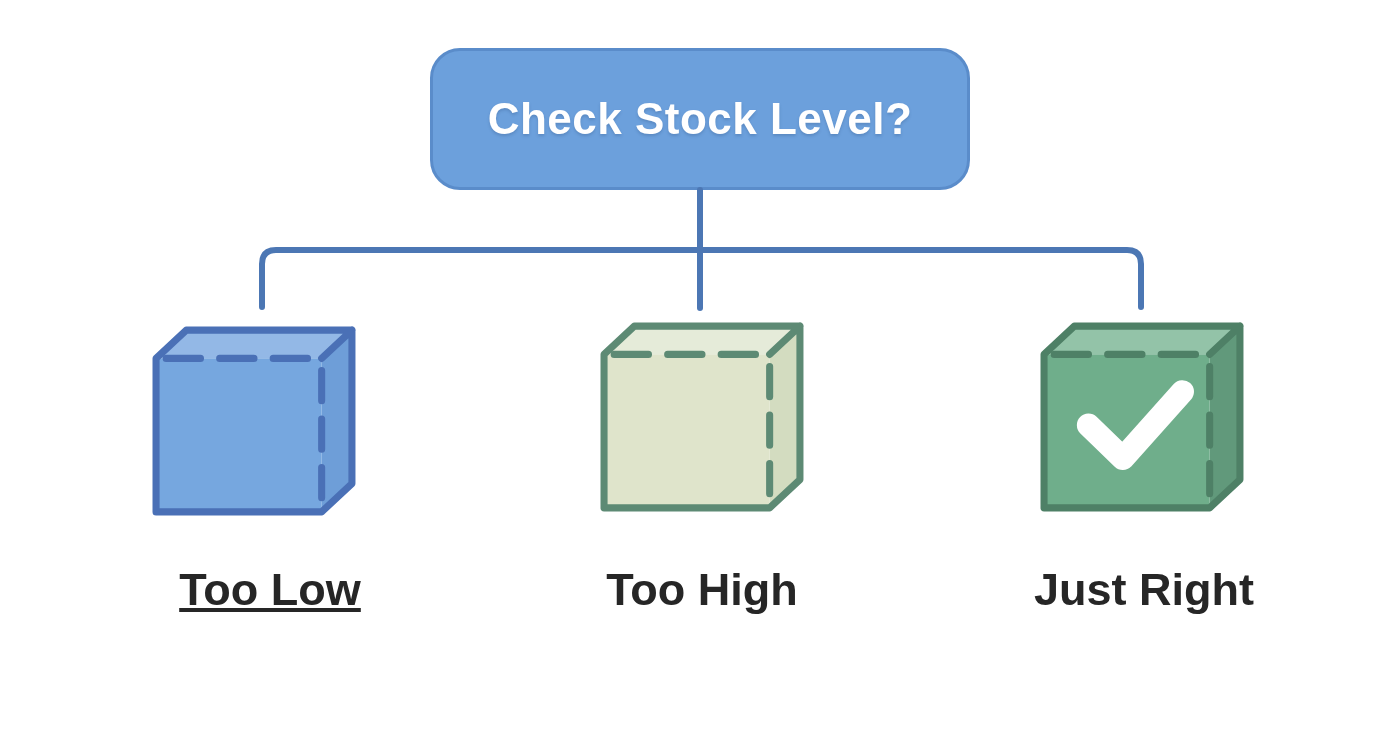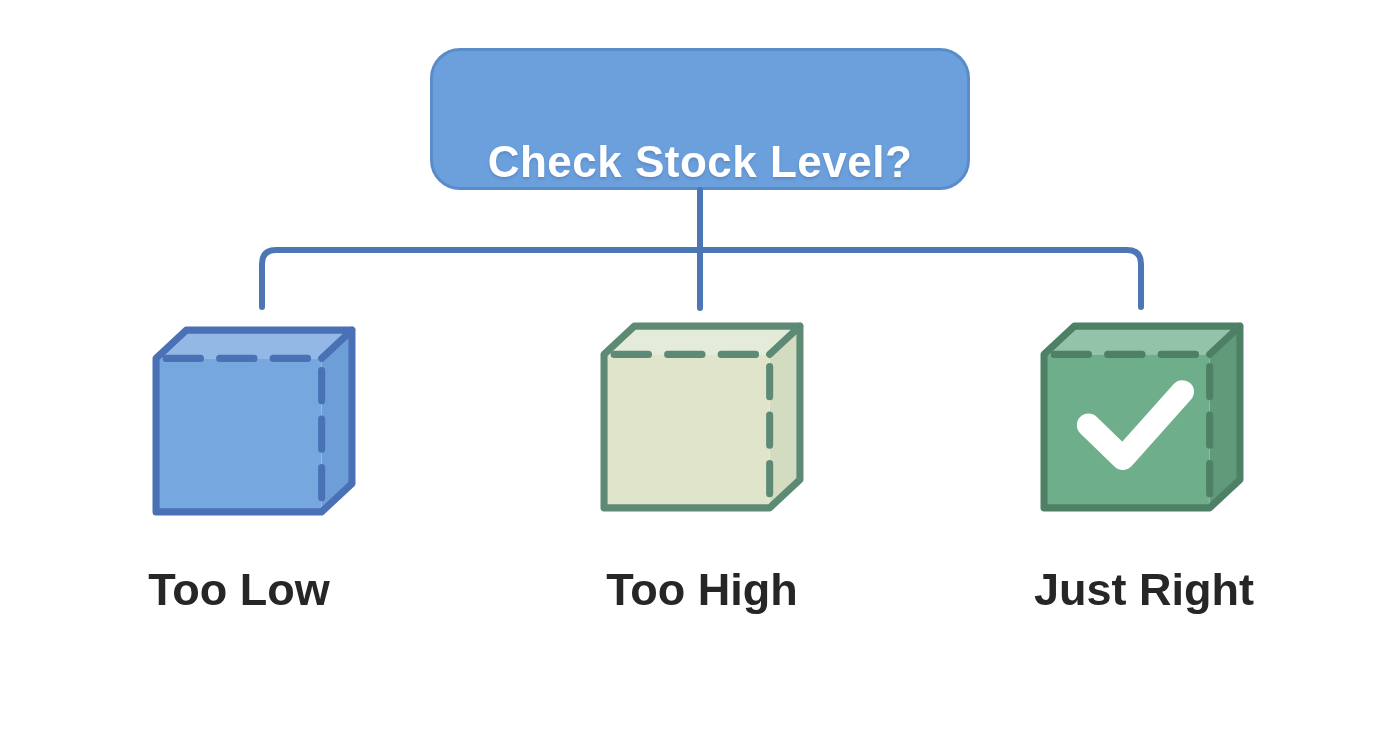--- a/index.html
+++ b/index.html
@@ -14,21 +14,21 @@
     width: 1392px; height: 752px;
     background: var(--canvas_bg, #FFFFFF);
   }
   .title-box {
     position: absolute;
     left: 430px; top: 48px;
     width: 540px; height: 142px;
     background: var(--title_bg, #6CA0DC);
     border: 3px solid var(--title_border, #5A8CCA);
     border-radius: 30px;
-    display: flex; align-items: flex-end; justify-content: center;
+    display: flex; align-items: center; justify-content: center;
   }
   .title-box span {
     color: var(--title_text, #FFFFFF);
     font-size: 44px;
     font-weight: 700;
     letter-spacing: 0.5px;
     text-shadow: 0 2px 3px rgba(40, 70, 120, 0.25);
     white-space: nowrap;
   }
   svg.connector {
@@ -72,21 +72,21 @@
   .branch-label {
     position: absolute;
     top: 560px;
     transform: translateX(-50%);
     font-size: 45px;
     font-weight: 700;
     color: var(--label_text, #262626);
     white-space: nowrap;
     line-height: 60px;
   }
-  .label-0 { left: 239px; }
+  .label-0 { left: 270px; text-decoration: underline; }
   .label-1 { left: 702px; }
   .label-2 { left: 1144px; }
 </style>
 </head>
 <body>
 
 <div class="canvas">
 
   <div class="title-box">
     <span>Check Stock Level?</span>

